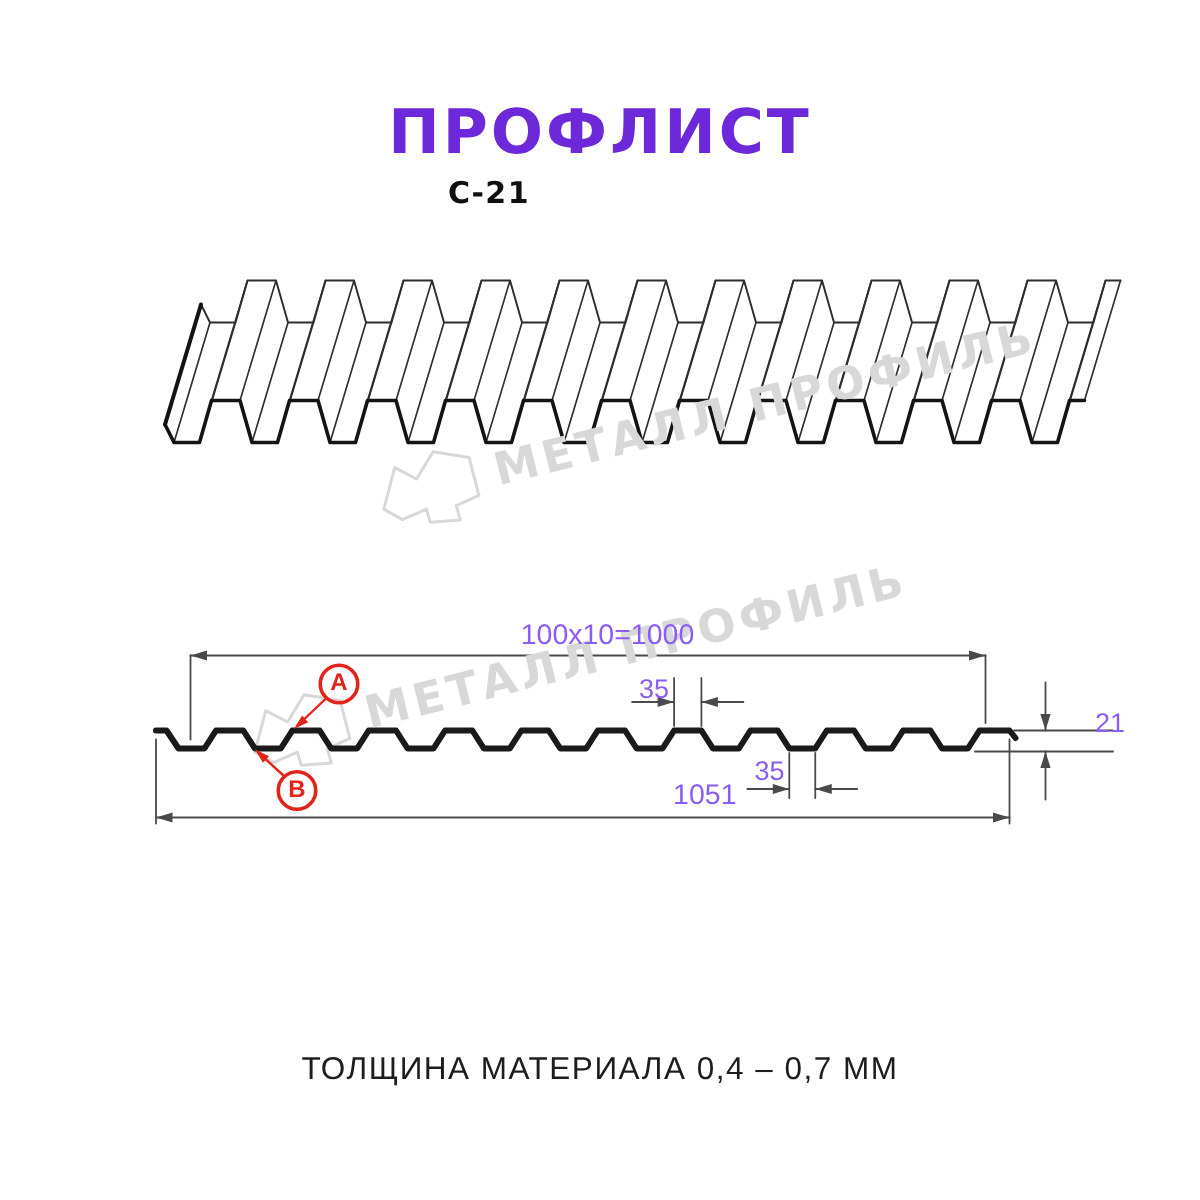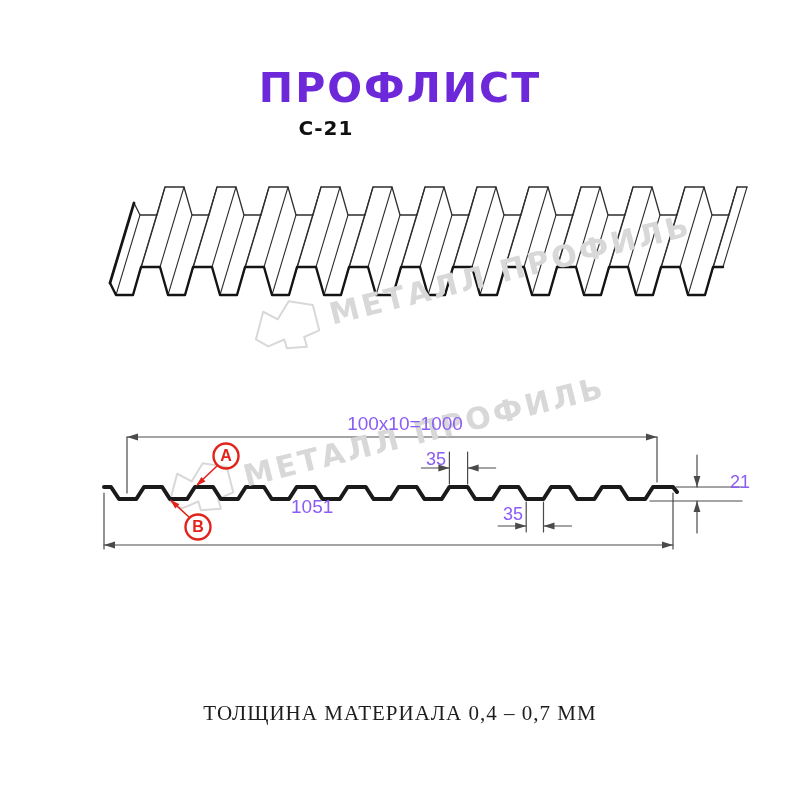--- a/index.html
+++ b/index.html
@@ -6,27 +6,27 @@
   #page{position:relative;width:800px;height:800px;background:#ffffff;overflow:hidden;
         font-family:"Liberation Sans",sans-serif;}
   .abs{position:absolute;}
   #title{left:0;top:64px;width:800px;text-align:center;
          font-family:"DejaVu Sans",sans-serif;font-weight:bold;font-size:41px;
          letter-spacing:2px;color:#6d28d9;}
   #subtitle{left:0;top:116px;width:652px;text-align:center;
             font-family:"DejaVu Sans",sans-serif;font-size:20px;font-weight:600;
             letter-spacing:1px;color:#101010;}
   #footer{left:0;top:701px;width:800px;text-align:center;
-          font-family:Liberation Serif, serif;font-size:21px;letter-spacing:1px;color:#1d1d1d;}
+          font-family:Liberation Sans, sans-serif;font-size:21px;letter-spacing:1px;color:#1d1d1d;}
   .dimtext{font-size:19px;color:#8b5cf6;white-space:nowrap;}
   #dim-top{left:305px;top:413px;width:200px;text-align:center;}
   #dim-35-top{left:402px;top:449px;width:44px;text-align:right;font-size:18px;}
   #dim-35-bottom{left:479px;top:504px;width:44px;text-align:right;font-size:18px;}
   #dim-21{left:701px;top:472px;font-size:18px;margin-left:29px;}
-  #dim-total{left:291px;top:496px;width:200px;text-align:left;}
+  #dim-total{left:291px;top:520px;width:200px;text-align:right;}
   .marker{width:26px;text-align:center;font-size:16px;font-weight:bold;}
   #label-a{left:213px;top:447px;}
   #label-b{left:185px;top:518px;}
   .wm-text{font-size:30px;font-weight:bold;letter-spacing:3px;white-space:nowrap;
            color:#d8d8d8;transform-origin:left center;transform:rotate(-14deg);
            font-family:"DejaVu Sans",sans-serif;}
   #wm1-text{left:330px;top:297px;}
   #wm2-text{left:244px;top:459px;}
   svg{position:absolute;left:0;top:0;}
 </style>

